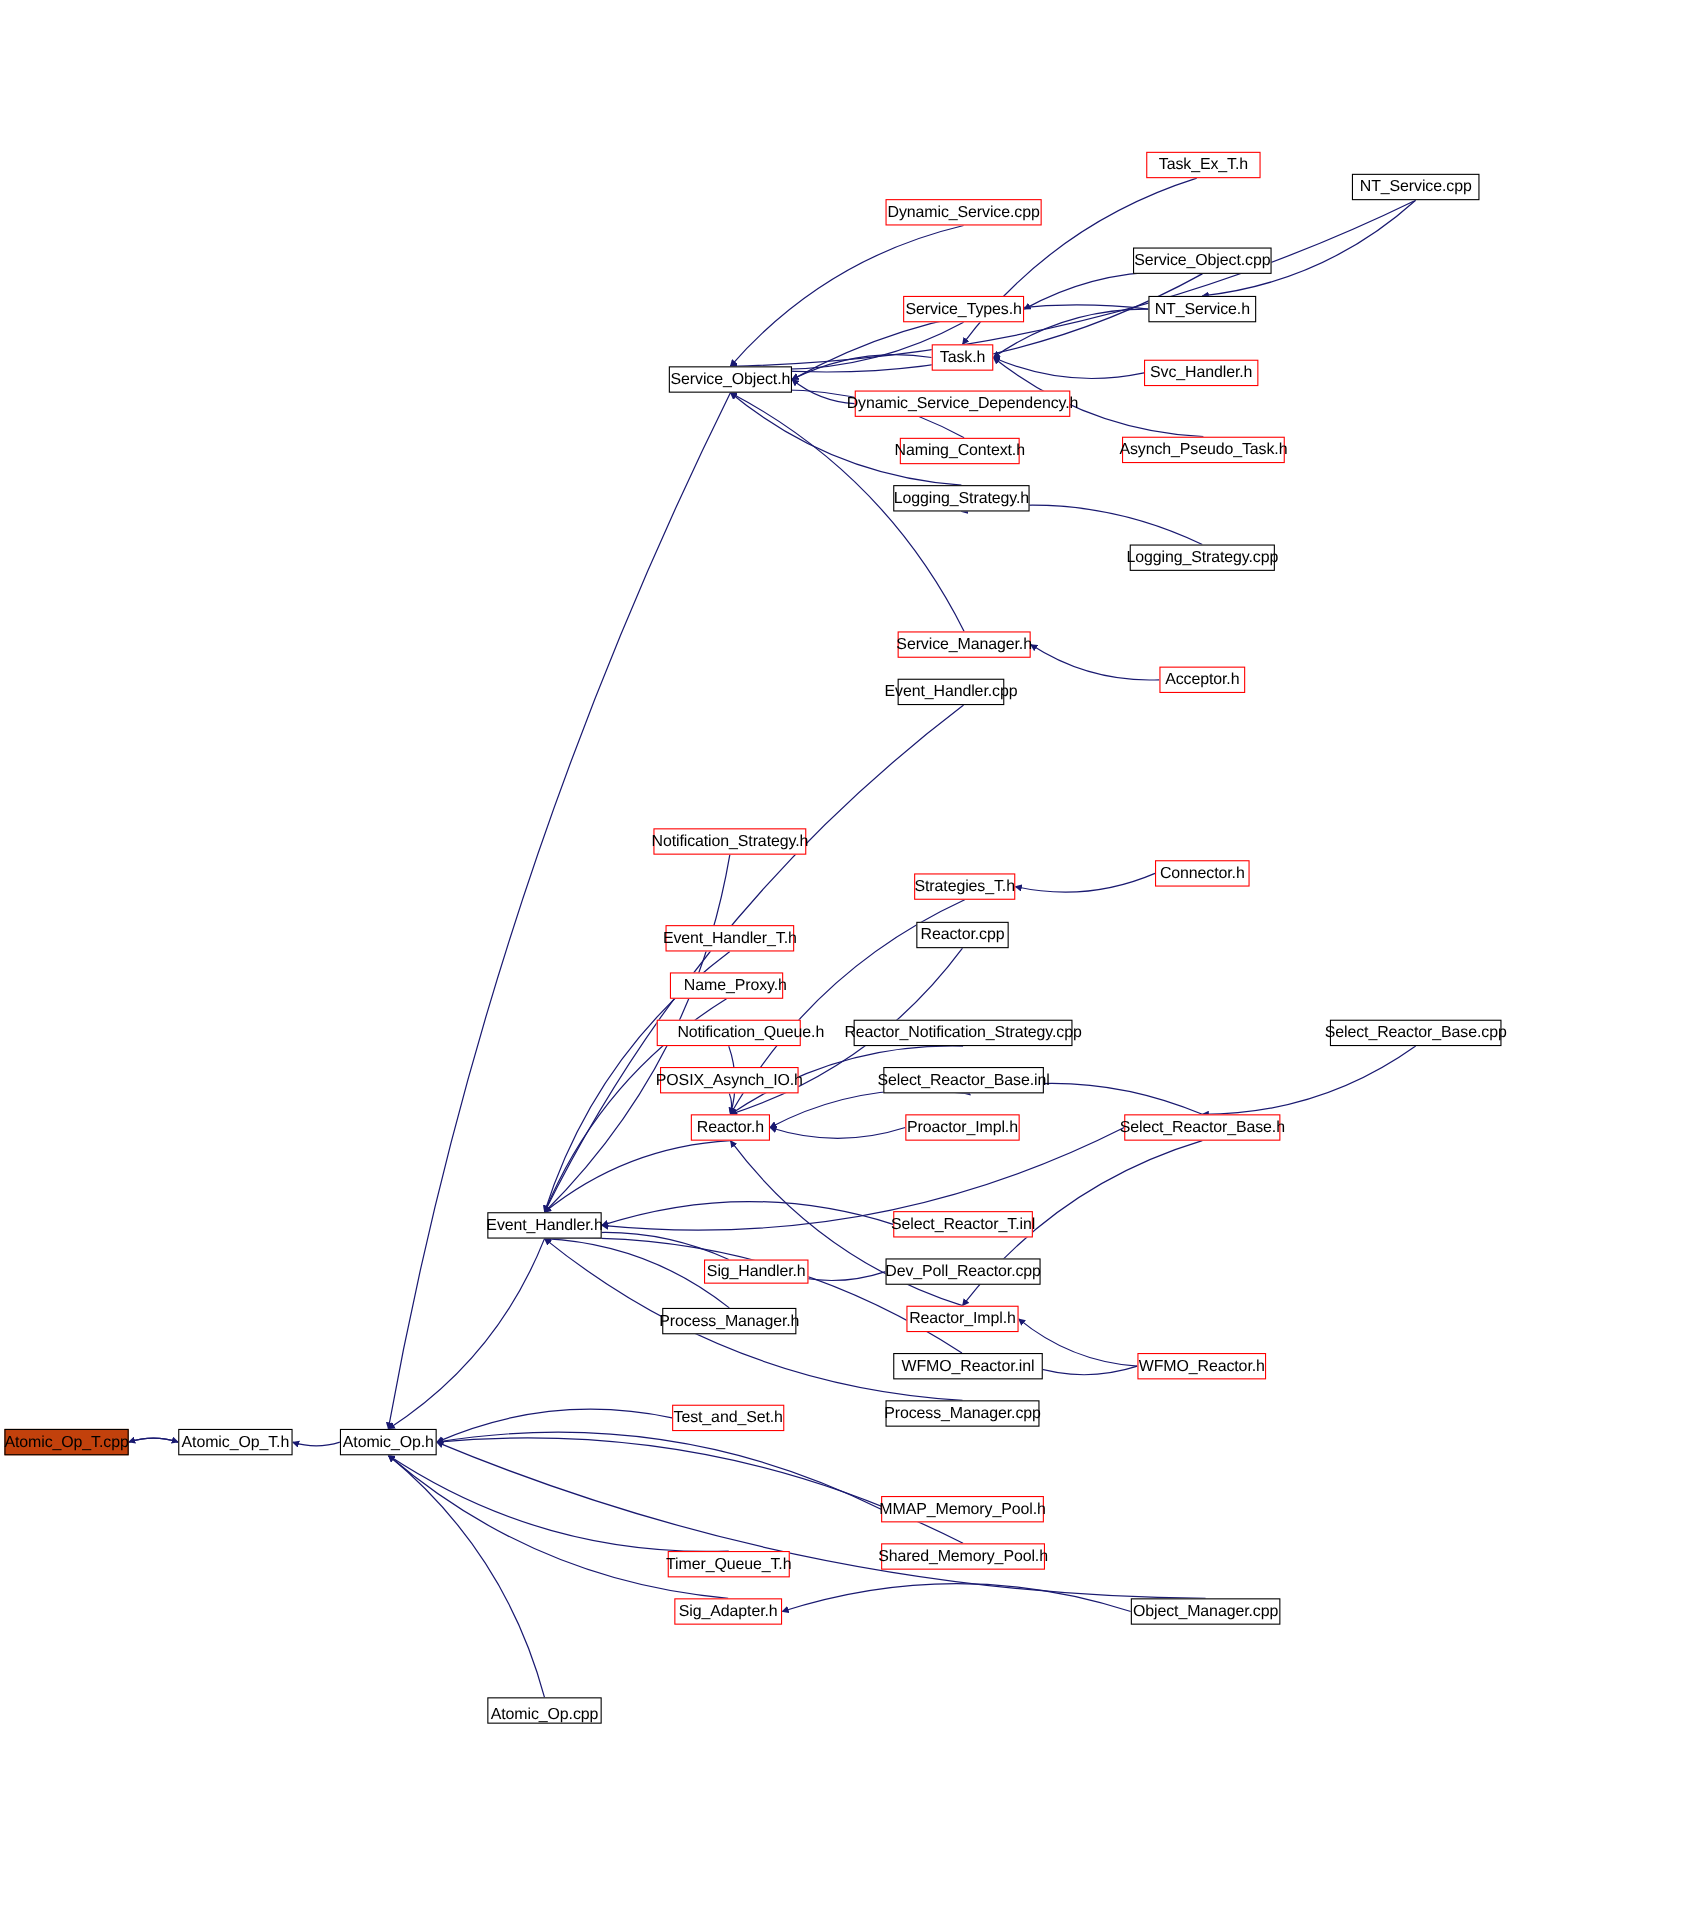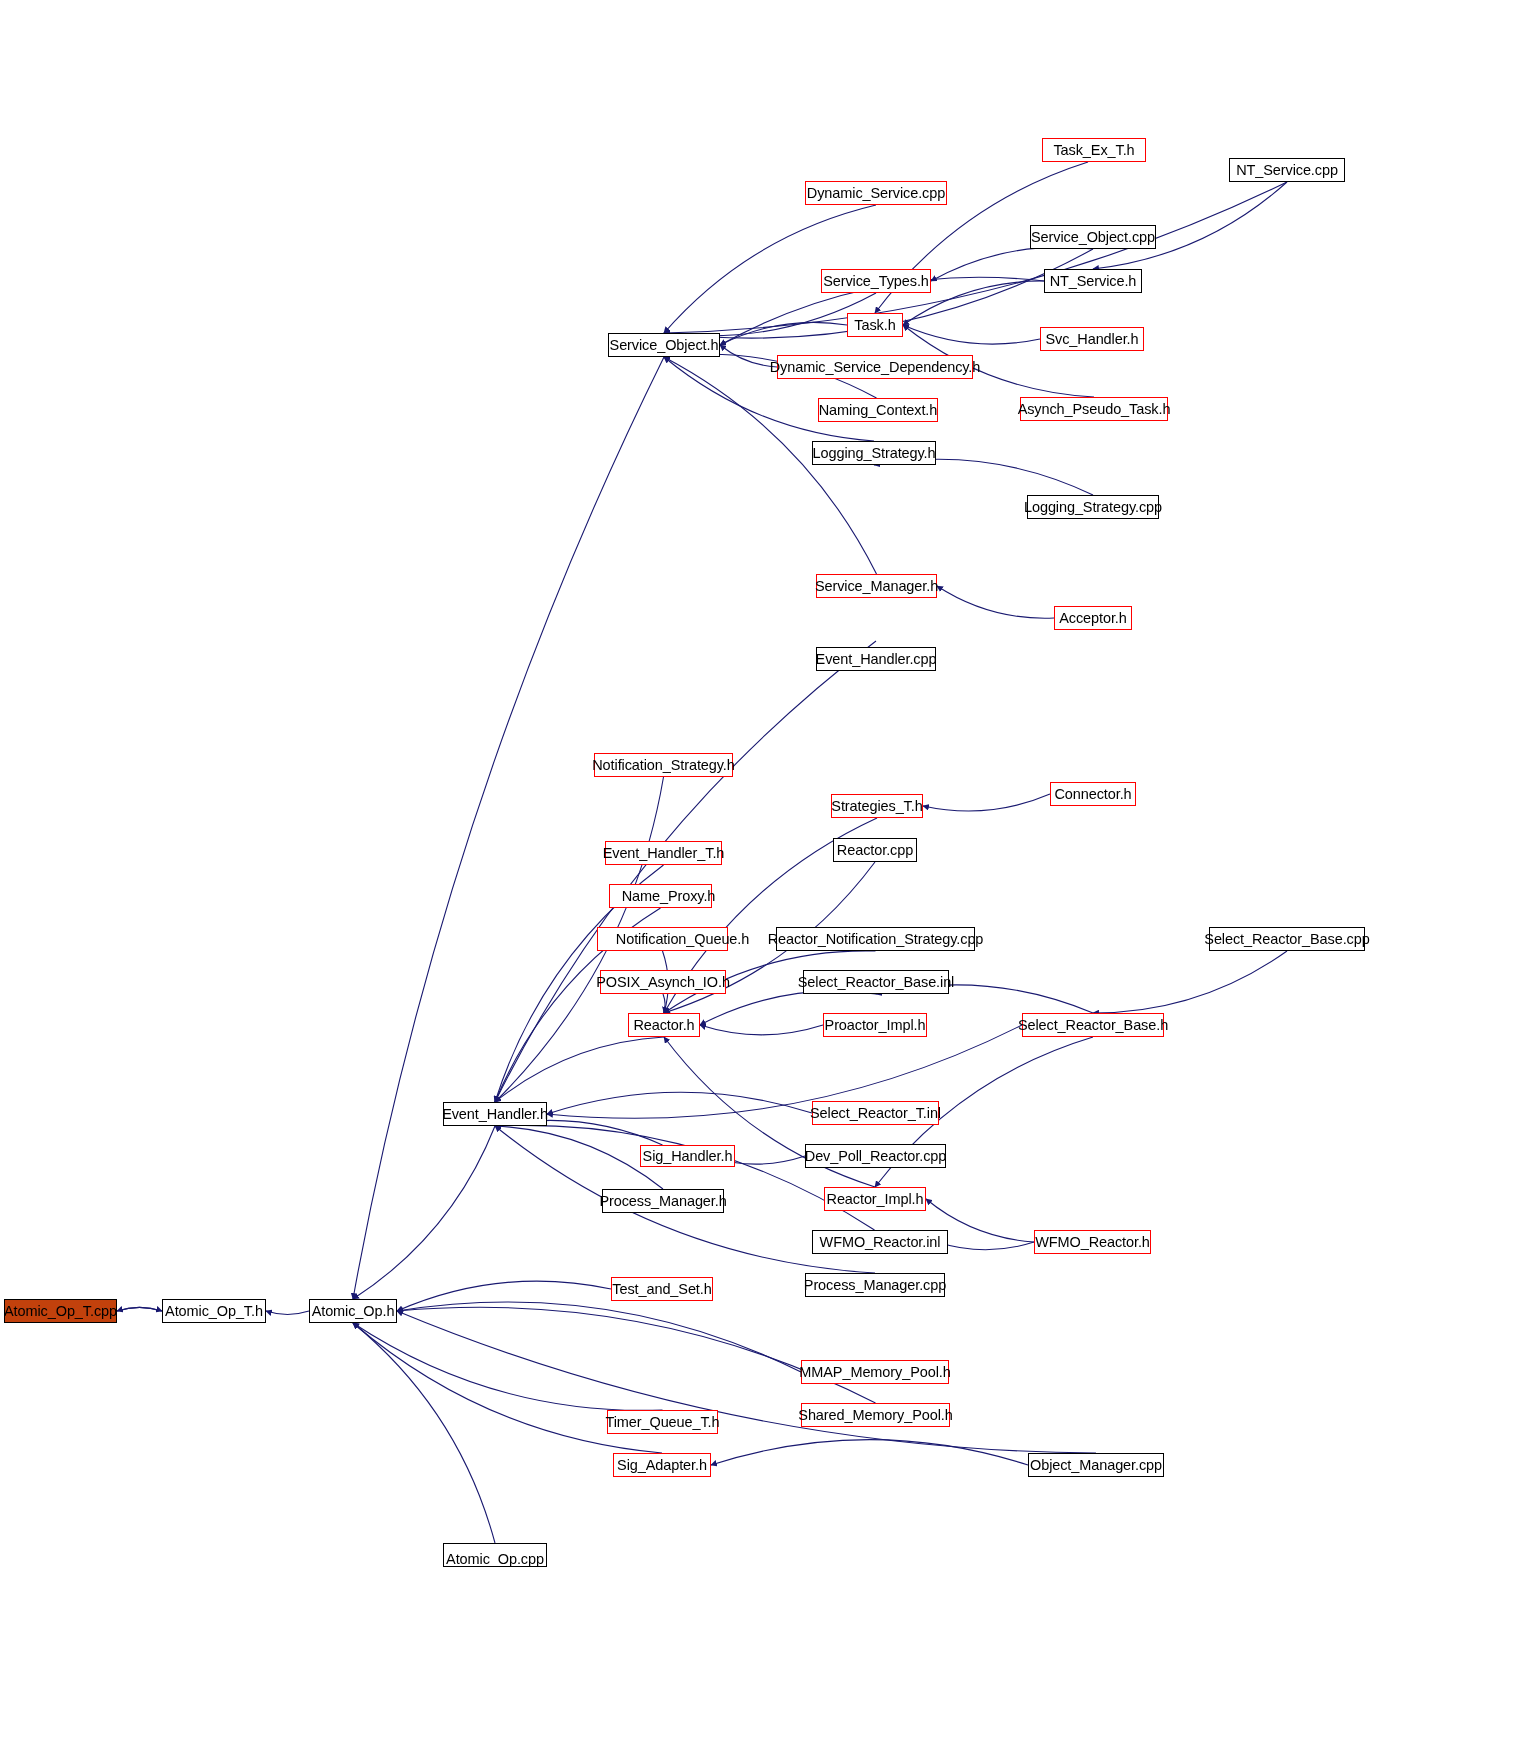--- a/index.html
+++ b/index.html
@@ -146,36 +146,36 @@
       </div>
       <div class="node" style="left: 608px; top: 333px; width: 112px; height: 24px;">
         <span class="node-label">Service_Object.h</span>
       </div>
       <div class="node red" style="left: 777px; top: 355px; width: 196px; height: 24px;">
         <span class="node-label">Dynamic_Service_Dependency.h</span>
       </div>
       <div class="node red" style="left: 1020px; top: 397px; width: 148px; height: 24px;">
         <span class="node-label">Asynch_Pseudo_Task.h</span>
       </div>
-      <div class="node red" style="left: 818px; top: 398px; width: 120px; height: 24px;">
+      <div class="node red" style="left: 818px; top: 398px; width: 109px; height: 24px;">
         <span class="node-label">Naming_Context.h</span>
       </div>
       <div class="node" style="left: 812px; top: 441px; width: 124px; height: 24px;">
         <span class="node-label">Logging_Strategy.h</span>
       </div>
       <div class="node" style="left: 1027px; top: 495px; width: 132px; height: 24px;">
         <span class="node-label">Logging_Strategy.cpp</span>
       </div>
       <div class="node red" style="left: 816px; top: 574px; width: 121px; height: 24px;">
         <span class="node-label">Service_Manager.h</span>
       </div>
       <div class="node red" style="left: 1054px; top: 606px; width: 78px; height: 24px;">
         <span class="node-label">Acceptor.h</span>
       </div>
-      <div class="node" style="left: 816px; top: 617px; width: 120px; height: 24px; margin-top: 30px;">
+      <div class="node" style="left: 816px; top: 617px; width: 97px; height: 24px;">
         <span class="node-label">Event_Handler.cpp</span>
       </div>
       <div class="node red" style="left: 594px; top: 753px; width: 139px; height: 24px;">
         <span class="node-label">Notification_Strategy.h</span>
       </div>
       <div class="node red" style="left: 1050px; top: 782px; width: 86px; height: 24px;">
         <span class="node-label">Connector.h</span>
       </div>
       <div class="node red" style="left: 831px; top: 794px; width: 92px; height: 24px;">
         <span class="node-label">Strategies_T.h</span>

